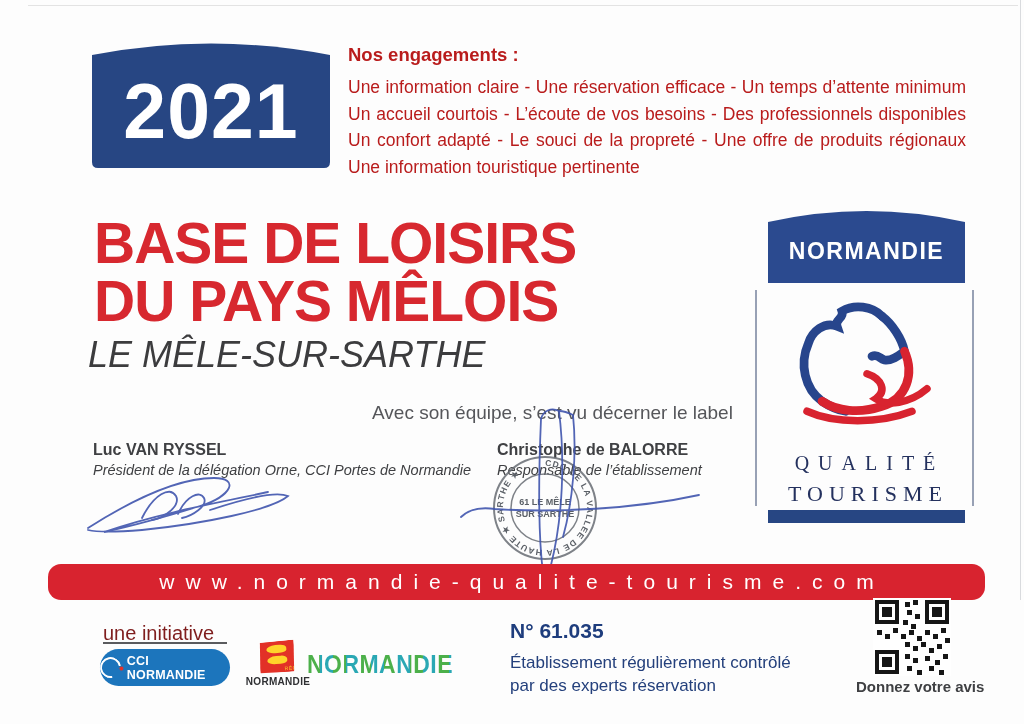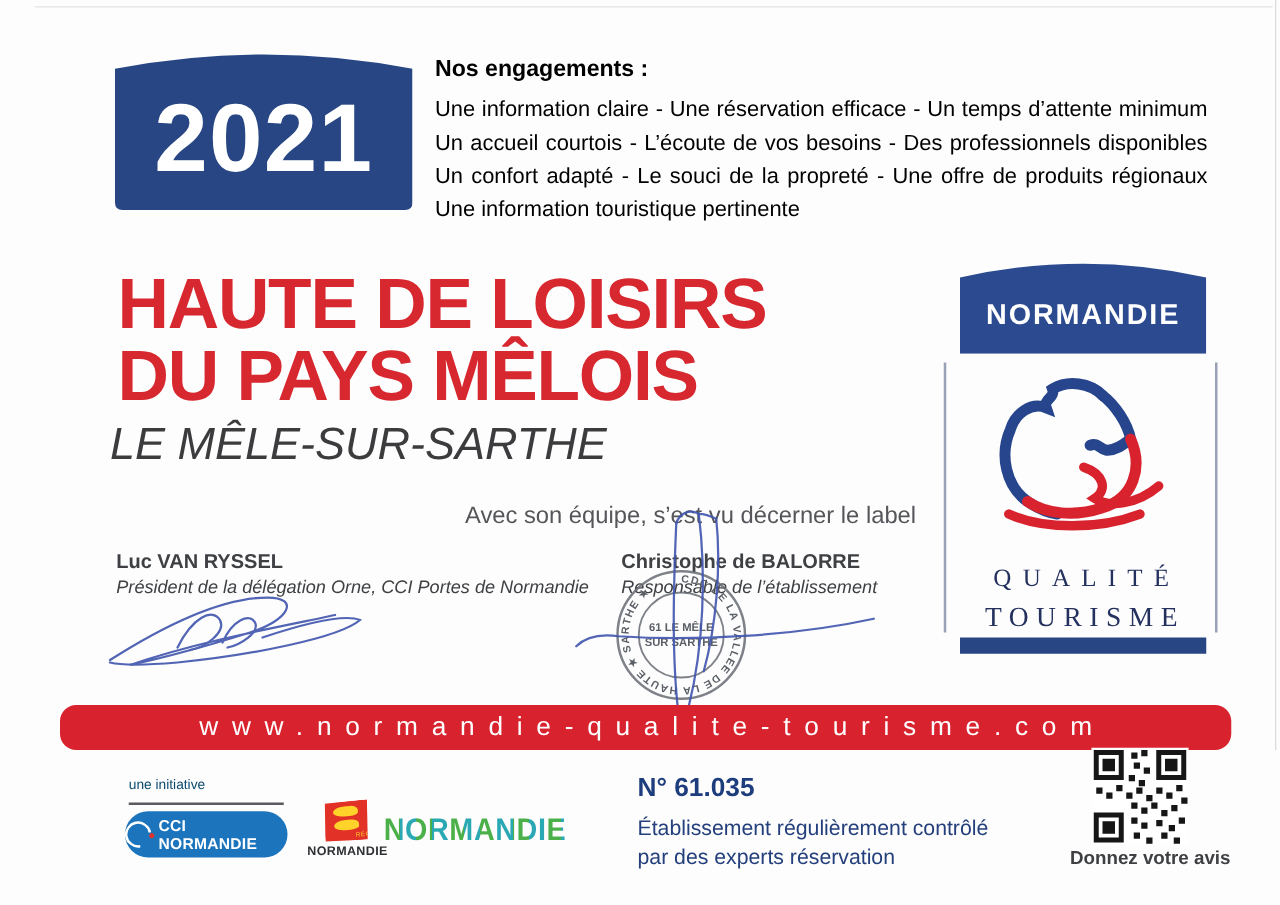--- a/index.html
+++ b/index.html
@@ -18,21 +18,21 @@
   
   .year-badge { left:92px; top:40px; width:238px; height:128px; }
   .year-badge svg { position:absolute; left:0; top:0; }
   .year-badge .year-text {
     position:absolute; left:0; top:14px; width:100%; height:114px;
     display:flex; align-items:center; justify-content:center;
     color:#fff; font-size:77px; font-weight:700; letter-spacing:1px;
   }
 
   
-  .engagements { left:348px; top:44px; width:618px; color:#000000; }
+  .engagements { left:348px; top:44px; width:618px; color:#b91c1c; }
   .engagements .heading { font-size:18.5px; font-weight:700; margin-bottom:8px; }
   .engagements .line { font-size:17.5px; line-height:26.5px; }
   .engagements .line.just { text-align:justify; text-align-last:justify; }
 
   
   .title-line { left:94px; color:#d7282f; font-size:57px; font-weight:700; letter-spacing:-1px; white-space:nowrap; }
   .t1 { top:210px; } .t2 { top:268px; }
   .location { left:88px; top:334px; color:#3c3c3e; font-size:36px; font-style:italic; font-weight:500; white-space:nowrap; }
   .award-line { left:372px; top:402px; color:#55565a; font-size:19px; white-space:nowrap; }
 
@@ -62,21 +62,21 @@
   .panel-bottom-bar { left:768px; top:510px; width:197px; height:13px; background:#274683; }
 
   
   .site-banner {
     left:48px; top:564px; width:937px; height:36px; background:#d8232f;
     display:flex; align-items:center; justify-content:center;
     color:#fff; font-size:21px; letter-spacing:11px; text-indent:11px; white-space:nowrap;border-radius:13px;
   }
 
   
-  .initiative { left:103px; top:622px; color:#0c4a6e; font-size:11px; }
+  .initiative { left:103px; top:622px; color:#7f1d1d; font-size:20px; }
   .initiative-rule { left:103px; top:642px; width:124px; height:2px; background:#5a5b5e; }
 
   .cci-pill {
     left:100px; top:649px; width:130px; height:37px; border-radius:19px; background:#1c75bc;
     display:flex; align-items:center; justify-content:space-between; gap:6px;
   }
   .cci-icon { width:21px; height:21px; border:2.5px solid #fff; border-radius:50%;
               position:relative; border-right-color:transparent; transform:rotate(35deg); }
   .cci-icon::after { content:""; position:absolute; width:4px; height:4px; background:#e0332a;
                      border-radius:50%; right:-3px; top:1px; }
@@ -130,21 +130,21 @@
   </div>
 
   <div class="abs engagements">
     <div class="heading">Nos engagements :</div>
     <div class="line just">Une information claire - Une réservation efficace - Un temps d’attente minimum</div>
     <div class="line just">Un accueil courtois - L’écoute de vos besoins - Des professionnels disponibles</div>
     <div class="line just">Un confort adapté - Le souci de la propreté - Une offre de produits régionaux</div>
     <div class="line">Une information touristique pertinente</div>
   </div>
 
-  <div class="abs title-line t1">HAUTE DE LOISIRS</div>
+  <div class="abs title-line t1">BASE DE LOISIRS</div>
   <div class="abs title-line t2">DU PAYS MÊLOIS</div>
   <div class="abs location">LE MÊLE-SUR-SARTHE</div>
   <div class="abs award-line">Avec son équipe, s’est vu décerner le label</div>
 
   <div class="abs signatory sig-left-block">
     <div class="name">Luc VAN RYSSEL</div>
     <div class="role">Président de la délégation Orne, CCI Portes de Normandie</div>
   </div>
   <div class="abs signatory sig-right-block">
     <div class="name">Christophe de BALORRE</div>

